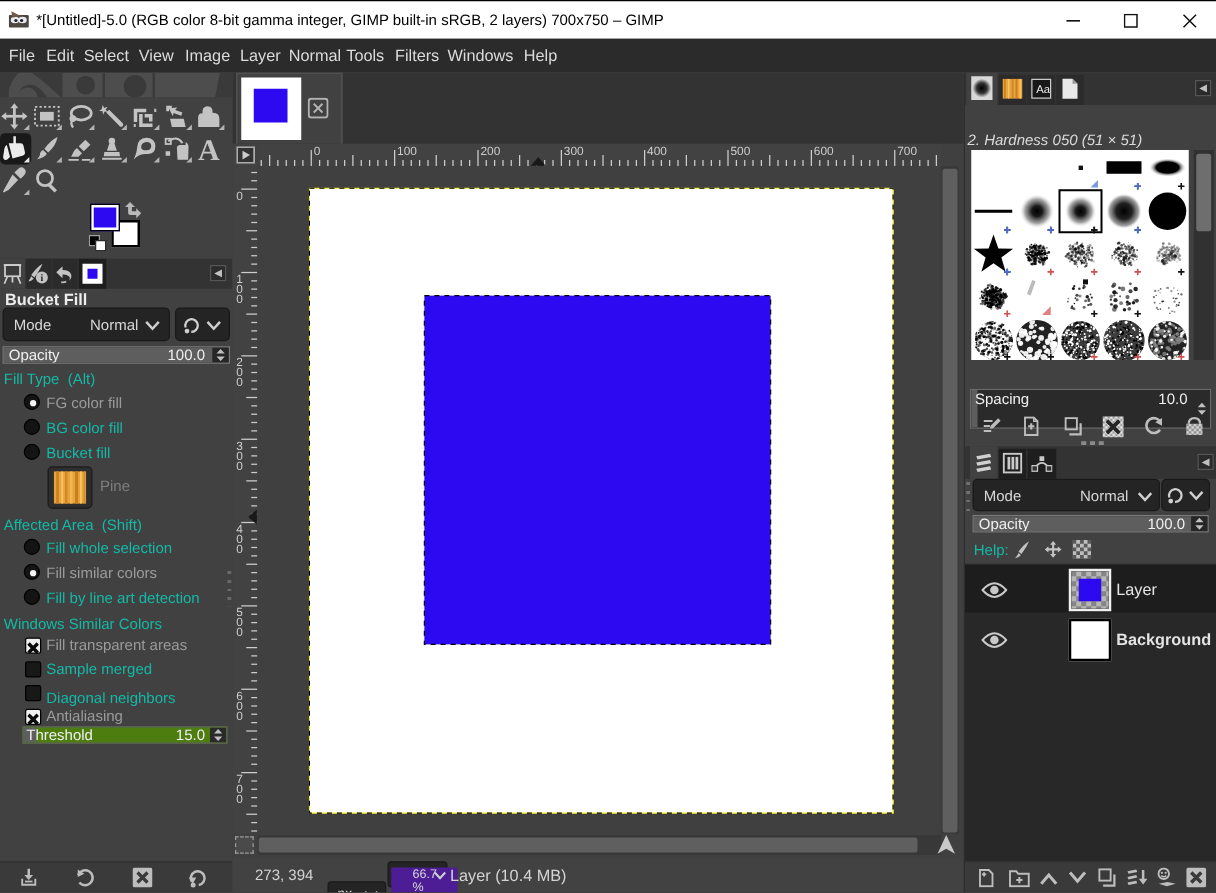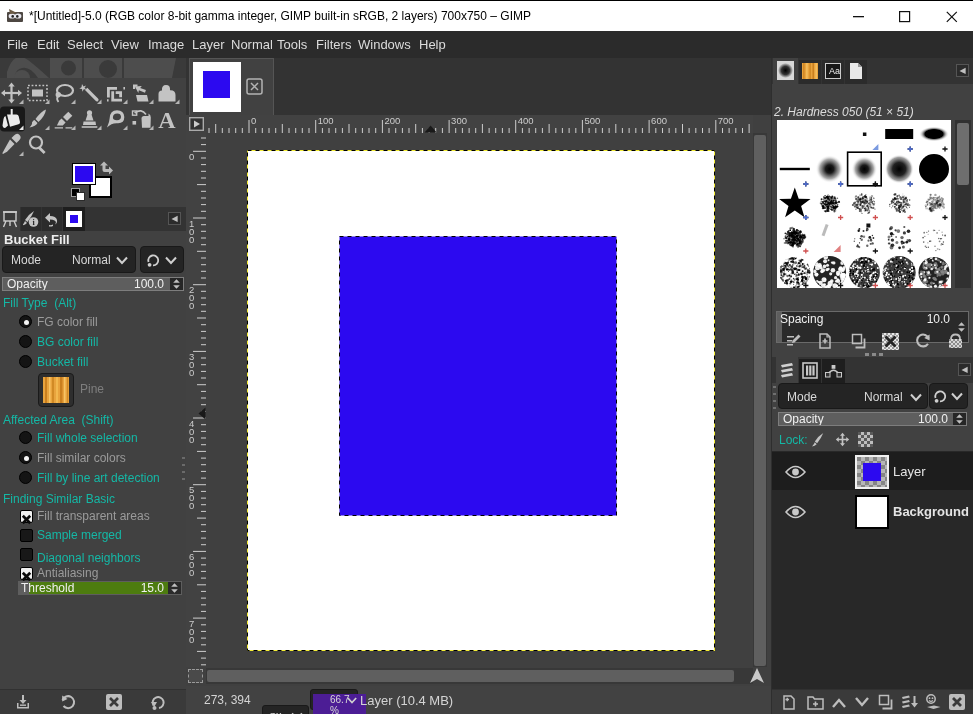--- a/index.html
+++ b/index.html
@@ -280,21 +280,21 @@
 <div class="abs" style="left:80px;top:324px;font-size:12px;color:#7e7e7e">Pine</div>
 
 <div class="lbl" style="left:3px;top:355px">Affected Area&nbsp; (Shift)</div>
 <div class="radio" style="left:19px;top:373px"></div>
       <div class="lbl" style="left:37px;top:373px">Fill whole selection</div>
 <div class="radio sel" style="left:19px;top:393px"></div>
       <div class="glbl" style="left:37px;top:393px">Fill similar colors</div>
 <div class="radio" style="left:19px;top:413px"></div>
       <div class="lbl" style="left:37px;top:413px">Fill by line art detection</div>
 
-<div class="lbl" style="left:3px;top:434px">Finding Similar Basic</div>
+<div class="lbl" style="left:3px;top:434px">Windows Similar Colors</div>
 <div class="checkbox chk" style="left:20px;top:452px"><svg width="11" height="11" viewBox="0 0 11 11">
           <path d="M1.8 1.8 L9.2 9.2 M9.2 1.8 L1.8 9.2" stroke="#0a0a0a" stroke-width="2.7"></path>
         </svg></div>
 <div class="glbl" style="left:37px;top:451px">Fill transparent areas</div>
 <div class="checkbox" style="left:20px;top:471px"></div>
 <div class="lbl" style="left:37px;top:470px">Sample merged</div>
 <div class="checkbox" style="left:20px;top:490px"></div>
 <div class="lbl" style="left:37px;top:493px">Diagonal neighbors</div>
 <div class="checkbox chk" style="left:20px;top:509px"><svg width="11" height="11" viewBox="0 0 11 11">
           <path d="M1.8 1.8 L9.2 9.2 M9.2 1.8 L1.8 9.2" stroke="#0a0a0a" stroke-width="2.7"></path>
@@ -2832,21 +2832,21 @@
   <div class="fill" style="width:174px"></div>
   <span class="lab" style="top:-1px">Opacity</span>
   <span class="val" style="right:18px;top:-1px">100.0</span>
   <div class="spinner" style="right:0">
     <svg width="9" height="12" viewBox="0 0 9 12" fill="#bfbfbf">
             <path d="M1.2 4.8 L4.5 1.2 L7.8 4.8 Z M1.2 7.2 L4.5 10.8 L7.8 7.2 Z"></path>
           </svg>
   </div>
 </div>
 
-<div class="lbl" style="left:7px;top:375px">Lock:</div>
+<div class="lbl" style="left:7px;top:375px">Help:</div>
 <svg class="abs" style="left:40px;top:374px" width="15" height="15" viewBox="0 0 16 16">
   <path d="M12 1 Q7 4 3 10 L5.5 12 Q10 6 12 1 Z" fill="#c3c3c3"></path>
   <path d="M3 11 L5 13 Q3 15 0 15.5 Q2 13.5 3 11 Z" fill="#c3c3c3"></path>
 </svg>
 <svg class="abs" style="left:63px;top:374px" width="15" height="15" viewBox="0 0 18 18" fill="#c3c3c3">
   <path d="M9 1 L12 4.5 L10 4.5 L10 8 L13.5 8 L13.5 6 L17 9 L13.5 12 L13.5 10 L10 10 L10 13.5 L12 13.5 L9 17 L6 13.5 L8 13.5 L8 10 L4.5 10 L4.5 12 L1 9 L4.5 6 L4.5 8 L8 8 L8 4.5 L6 4.5 Z"></path>
 </svg>
 <svg class="abs" style="left:86px;top:374px" width="15" height="15" viewBox="0 0 15 15">
   <defs>
           <pattern id="chk3" width="6" height="6" patternUnits="userSpaceOnUse">

